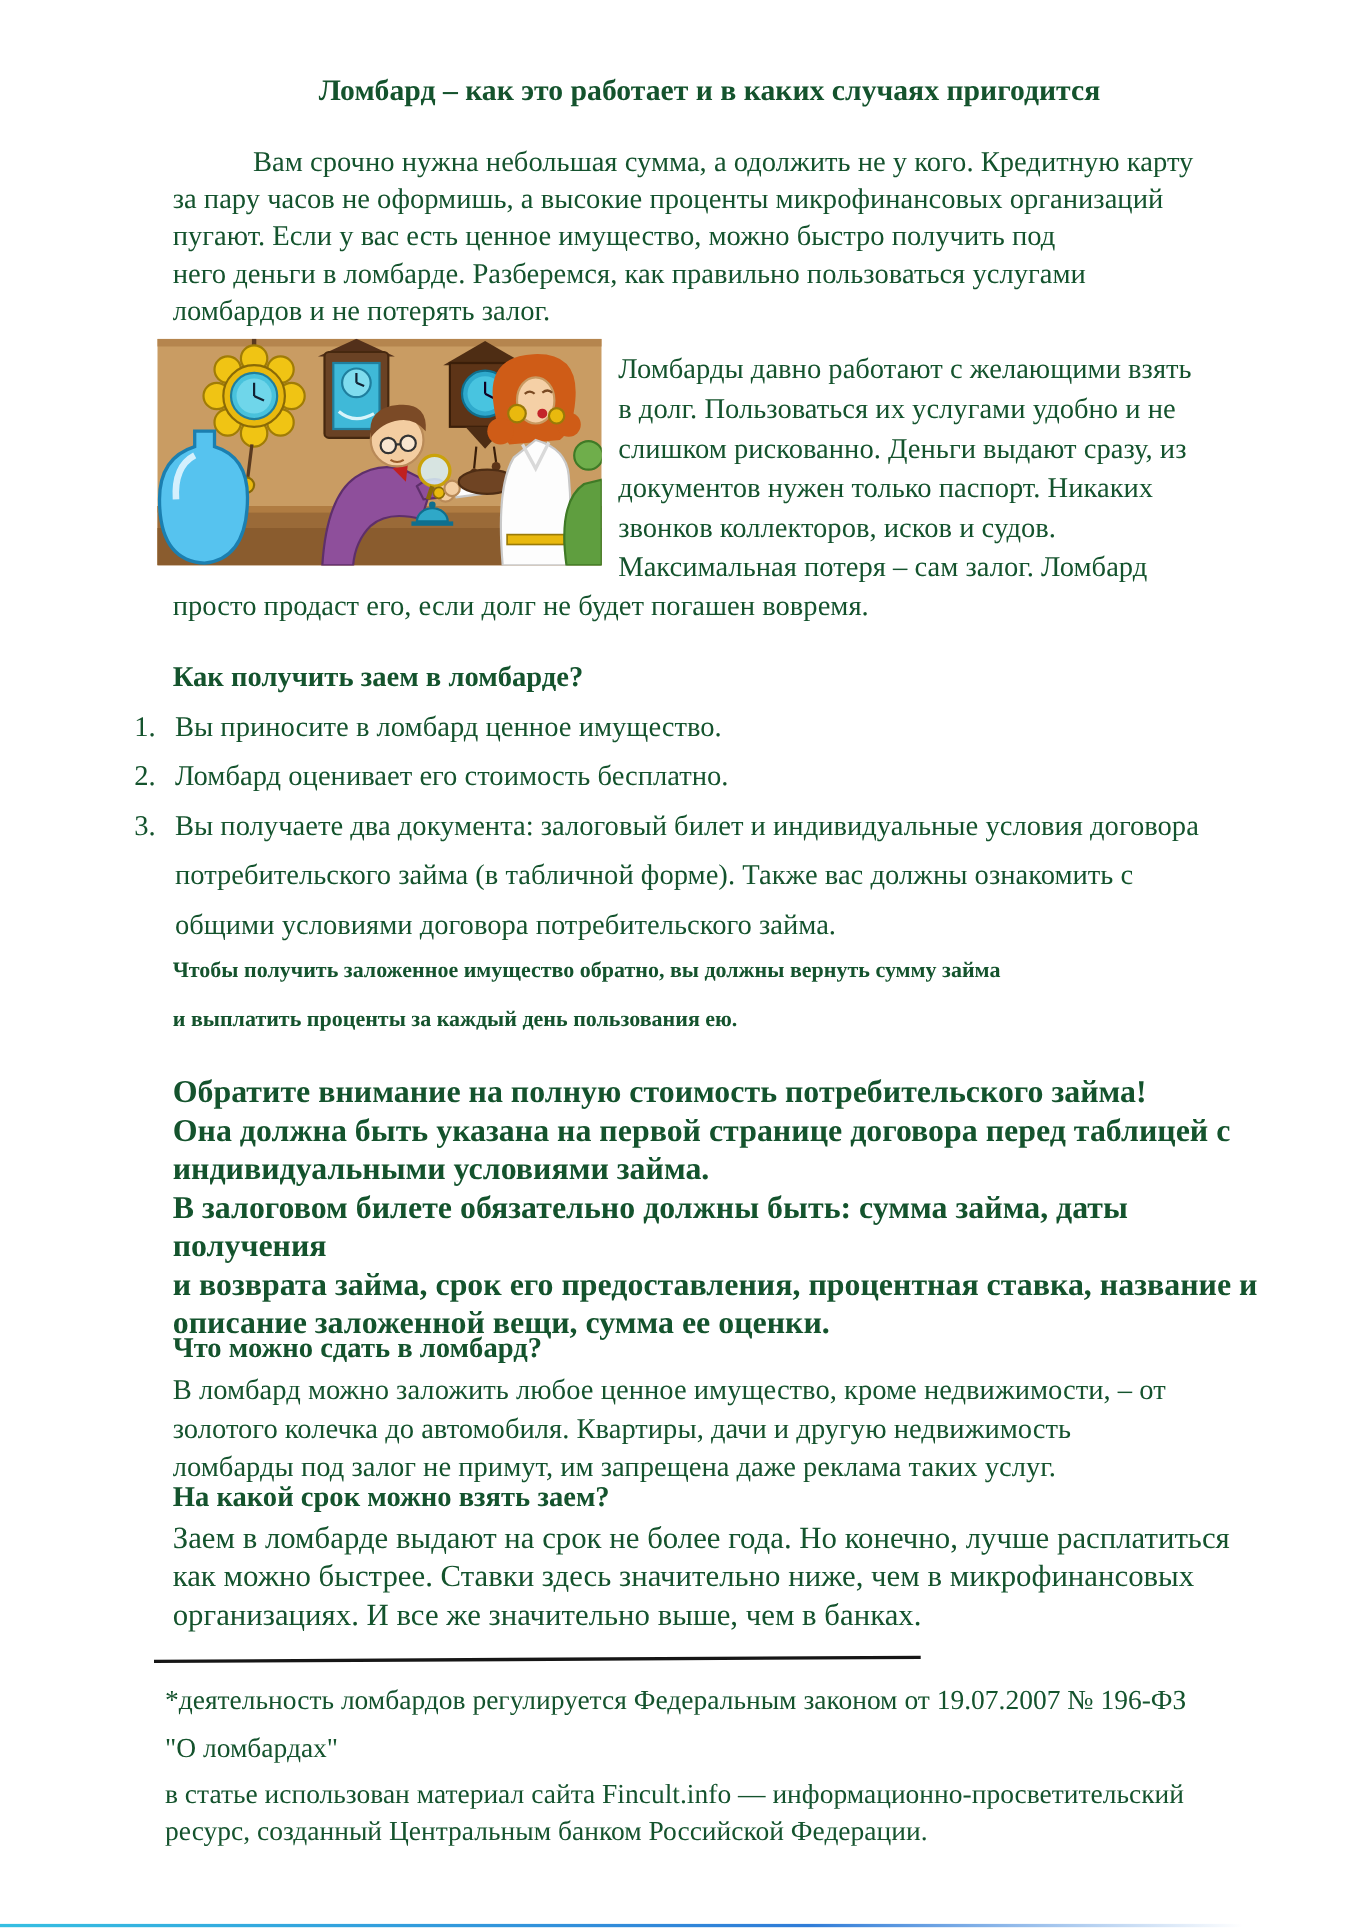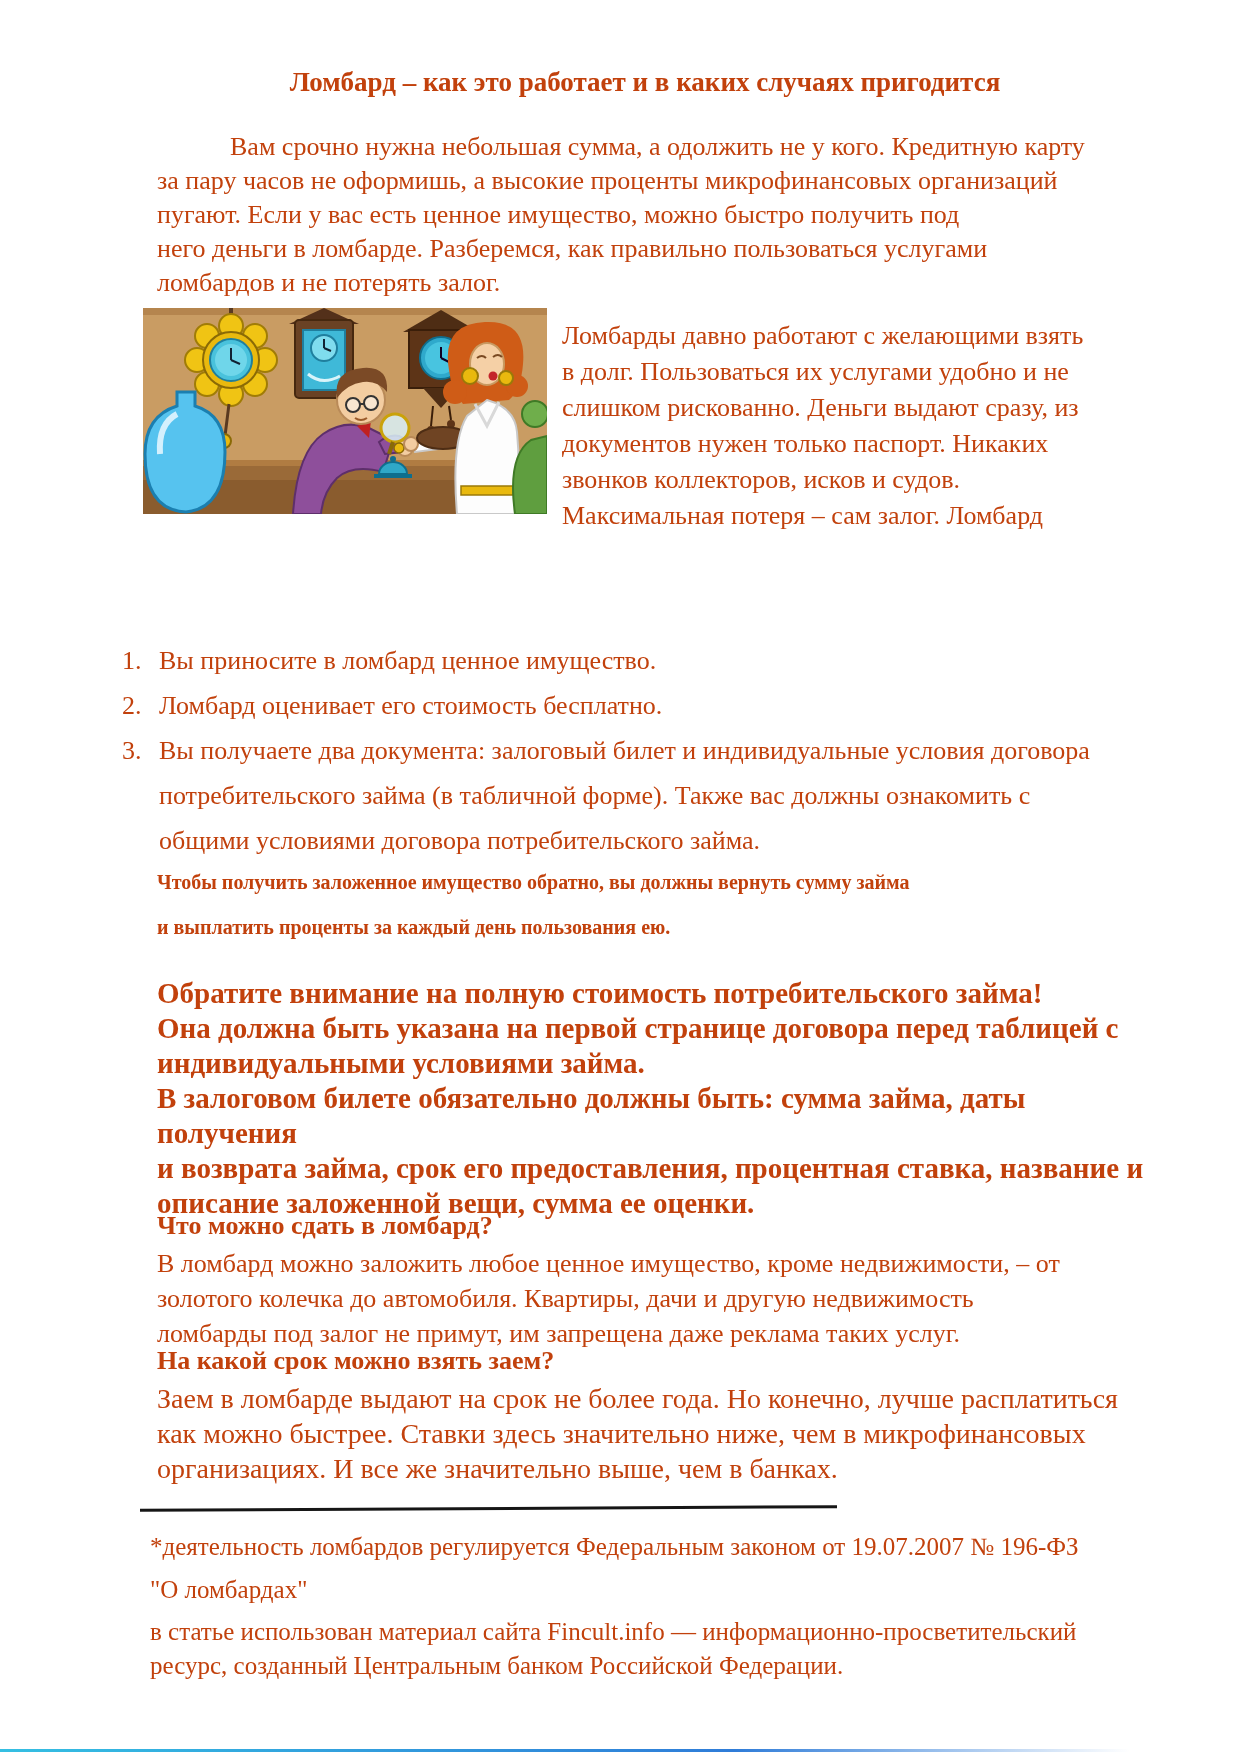--- a/index.html
+++ b/index.html
@@ -1,21 +1,21 @@
 <!DOCTYPE html>
 <html><head>
 <meta charset="utf-8">
 <style>
   html,body { margin:0; padding:0; background:#ffffff; }
   #page {
     position:relative;
     width:1228px; height:1754px;
     background:#ffffff;
     font-family:"Liberation Serif","DejaVu Serif",serif;
-    color:#c2410c;
+    color:#14532d;
     overflow:hidden;
   }
   .preline { white-space:pre-line; }
   #title {
     position:absolute; left:25px; top:68px; width:1240px;
     text-align:center; font-weight:bold; font-size:27px; line-height:1.1;
   }
   #intro {
     position:absolute; left:157px; top:130px; width:985px;
     font-size:26px; line-height:34px; text-indent:73px;
@@ -193,21 +193,23 @@
     </svg>
   </div>
 
   <div id="beside" class="preline">Ломбарды давно работают с желающими взять
 в долг. Пользоваться их услугами удобно и не
 слишком рискованно. Деньги выдают сразу, из
 документов нужен только паспорт. Никаких
 звонков коллекторов, исков и судов.
 Максимальная потеря – сам залог. Ломбард</div>
 
-
+  <div id="lead-cont">просто продаст его, если долг не будет погашен вовремя.</div>
+
+  <div id="h-how" class="heading">Как получить заем в ломбарде?</div>
 
   <div id="steps">
     <div class="step">
       <span class="num">1.</span>
       <div class="txt preline">Вы приносите в ломбард ценное имущество.</div>
     </div>
     <div class="step">
       <span class="num">2.</span>
       <div class="txt preline">Ломбард оценивает его стоимость бесплатно.</div>
     </div>

